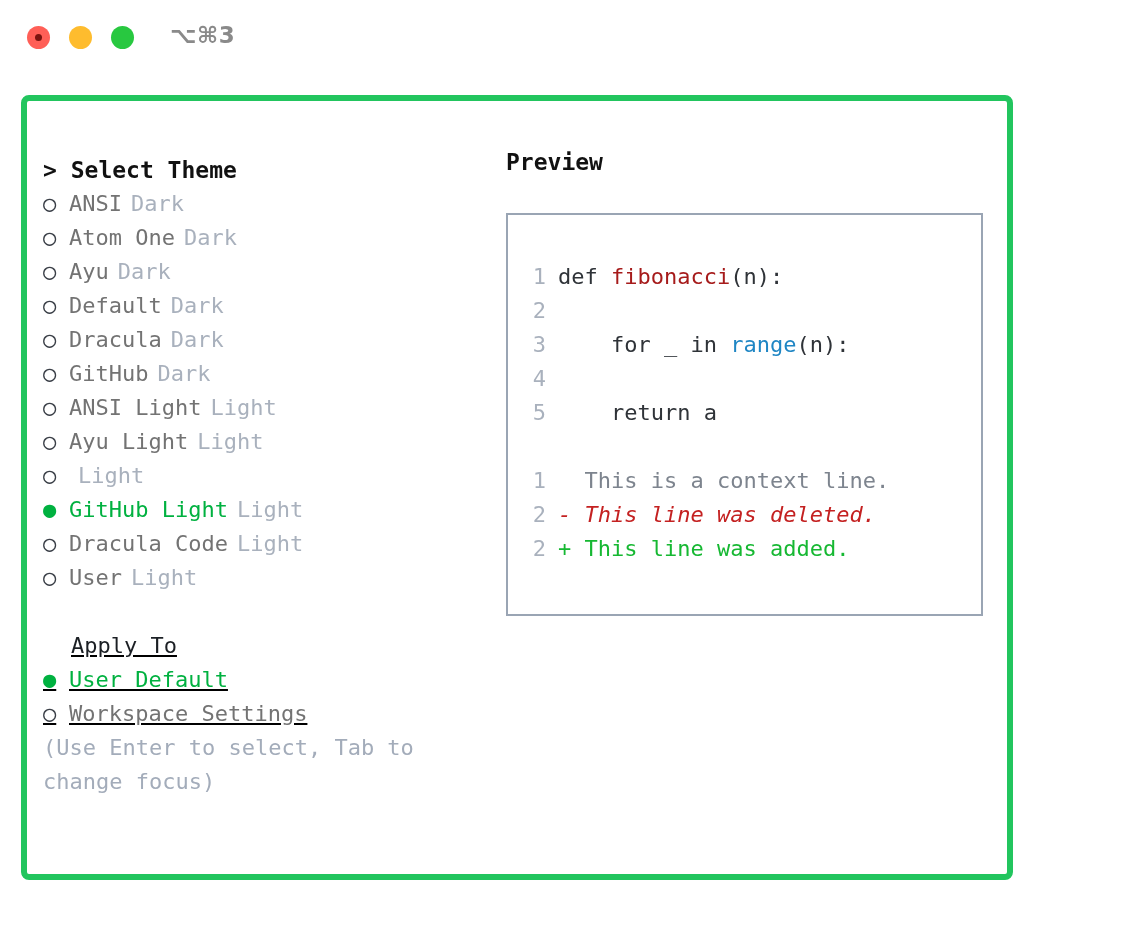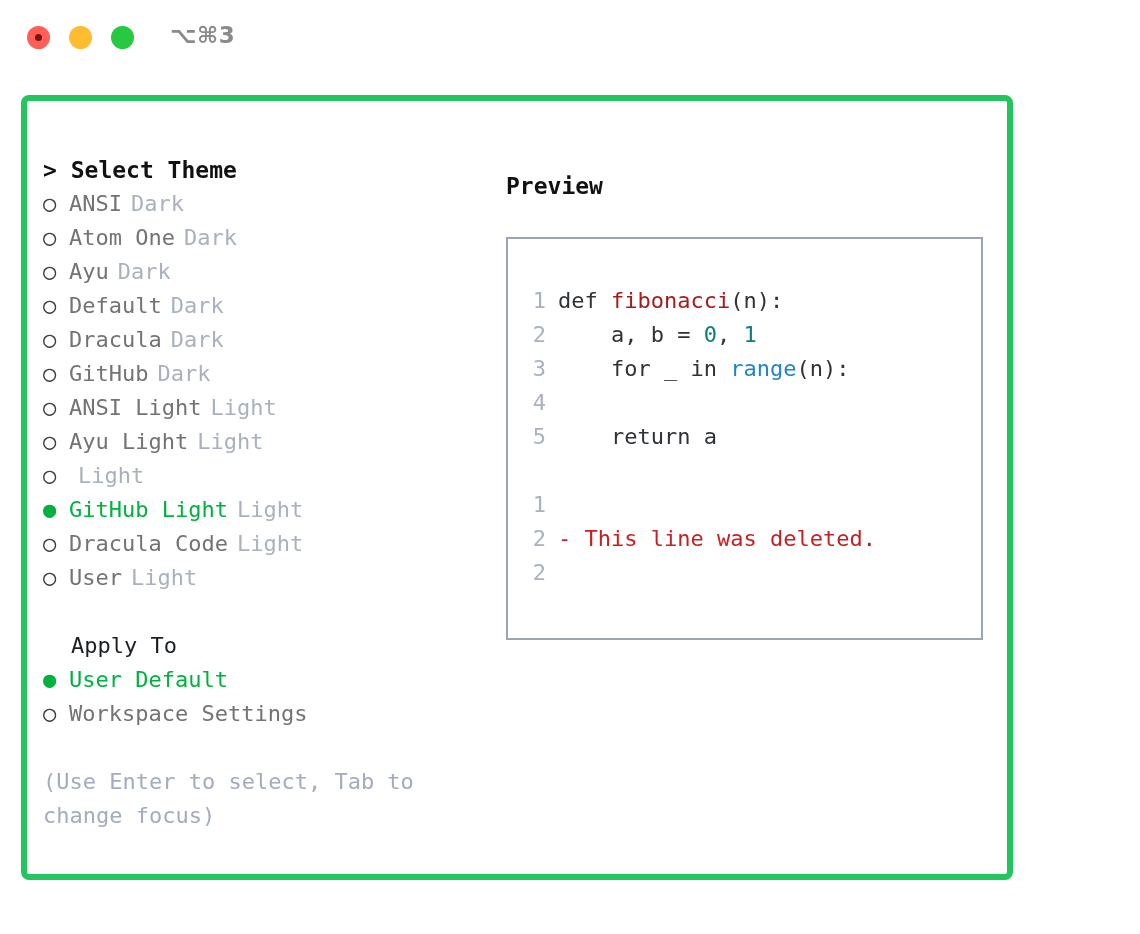--- a/index.html
+++ b/index.html
@@ -121,43 +121,42 @@
     line-height: 34px;
   }
   .marker.sel { color: #00b140; }
   .name { color: #737373; }
   .row.selected .name { color: #00b140; }
   .variant {
     color: #a9b1bd;
     margin-left: 9px;
   }
 
-  .apply-block { margin-top: 34px; }
+  .apply-block { margin-top: 34px; text-decoration: underline; }
   .apply-title {
     font-size: 22px;
     color: #1b1f24;
     line-height: 34px;
     padding-left: 28px;
     white-space: pre;
   }
 
   .hint {
-    margin-top: 34px;
     font-size: 22px;
     color: #a3acba;
     line-height: 34px;
     width: 400px;
     white-space: pre-wrap;
   }
 
   
   .right-col {
     position: absolute;
     left: 479px;
-    top: 68px;
+    top: 44px;
     width: 500px;
   }
   .preview-box {
     margin-top: 34px;
     width: 477px;
     height: 403px;
     border: 2px solid #9aa5b4;
     box-sizing: border-box;
     background: #ffffff;
     position: relative;
@@ -185,21 +184,21 @@
   }
   .code-text { color: #2f3338; }
   .blank-line { height: 34px; }
 
   .tok-fn   { color: #a61b1b; text-align: center; }
   .tok-num  { color: #0f7d7d; }
   .tok-call { color: #1f86c4; }
   .tok-plain{ color: #2f3338; }
 
   .diff-ctx { color: #7d848e; }
-  .diff-del { color: #c42121; }
+  .diff-del { color: #c42121; font-style: italic; }
   .diff-add { color: #16b832; }
 </style>
 </head>
 <body>
 
 <div class="window">
 
   <div class="titlebar">
     <div class="traffic">
       <span class="dot red"></span>
@@ -239,30 +238,30 @@
 
         <div class="hint">(Use Enter to select, Tab to change focus)</div>
       </div>
 
       <div class="right-col">
         <div class="section-title">Preview</div>
         <div class="preview-box">
           <div class="code-area">
             <div class="code-block">
                 <div class="code-line"><span class="lineno">1</span><span class="code-text"><span class="tok-plain">def </span><span class="tok-fn">fibonacci</span><span class="tok-plain">(n):</span></span></div>
-                <div class="code-line"><span class="lineno">2</span><span class="code-text"><span class="tok-plain">    a, b = </span><span class="tok-num">0</span><span class="tok-plain">, </span><span class="tok-num">1</span></span></div>
+                <div class="code-line"><span class="lineno">2</span></div>
                 <div class="code-line"><span class="lineno">3</span><span class="code-text"><span class="tok-plain">    for _ in </span><span class="tok-call">range</span><span class="tok-plain">(n):</span></span></div>
                 <div class="code-line"><span class="lineno">4</span></div>
                 <div class="code-line"><span class="lineno">5</span><span class="code-text"><span class="tok-plain">    return a</span></span></div>
               </div>
             <div class="blank-line"></div>
             <div class="diff-block">
-                <div class="code-line"><span class="lineno">1</span><span class="diff-ctx"><span> </span></span></div>
+                <div class="code-line"><span class="lineno">1</span><span class="diff-ctx"><span> </span><span> This is a context line.</span></span></div>
                 <div class="code-line"><span class="lineno">2</span><span class="diff-del"><span>-</span><span> This line was deleted.</span></span></div>
-                <div class="code-line"><span class="lineno">2</span></div>
+                <div class="code-line"><span class="lineno">2</span><span class="diff-add"><span>+</span><span> This line was added.</span></span></div>
               </div>
           </div>
         </div>
       </div>
 
     </div>
   </div>
 </div>
 
 </body></html>

